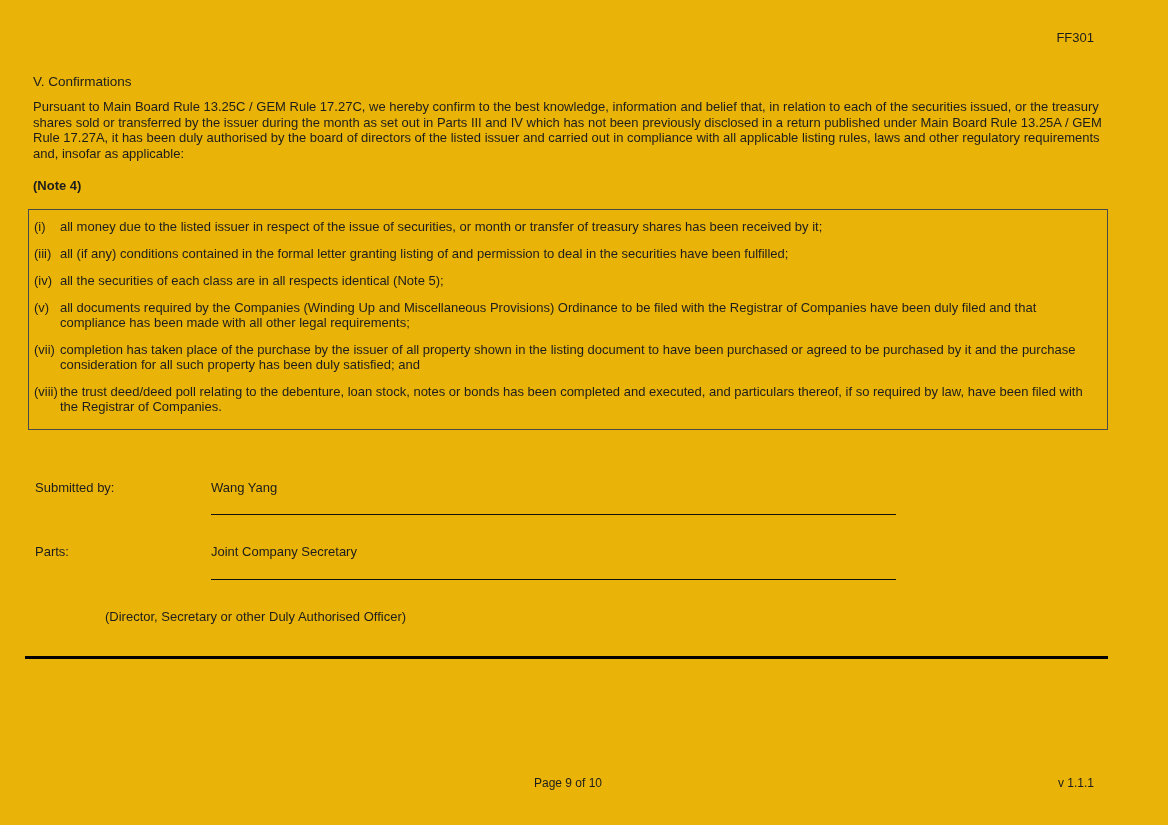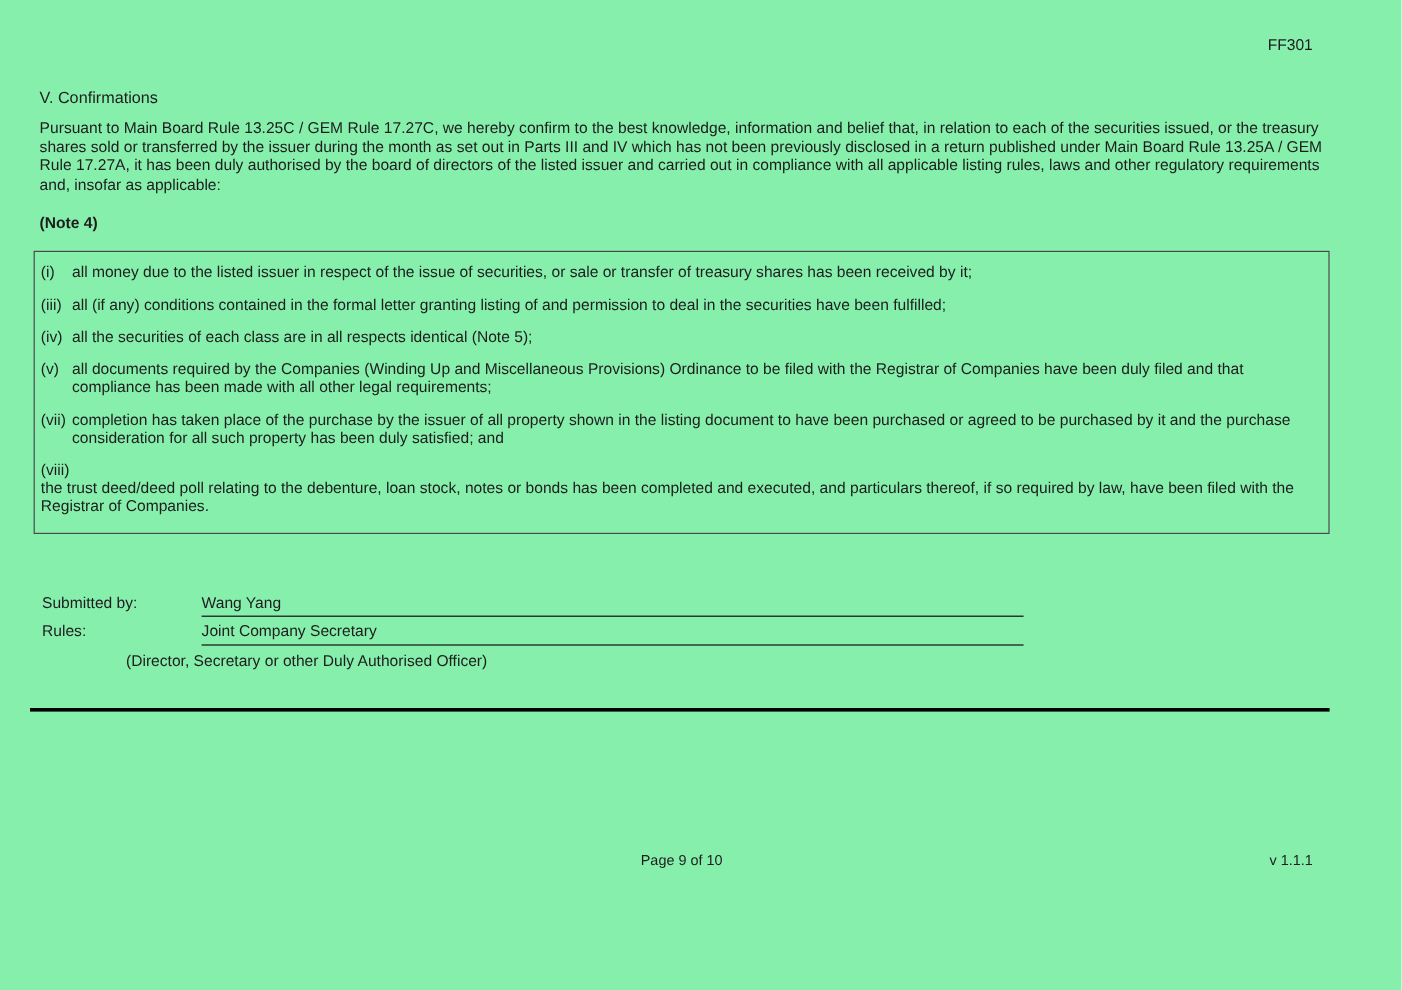--- a/index.html
+++ b/index.html
@@ -5,21 +5,21 @@
   * { margin: 0; padding: 0; box-sizing: border-box; }
   html, body { background: #ffffff; }
   body {
     font-family: "Liberation Sans", sans-serif;
     color: #1d1d1d;
   }
   .page {
     position: relative;
     width: 1168px;
     height: 825px;
-    background: #86efac;
+    background: #eab308;
     overflow: hidden;
   }
   .content {
     position: relative;
     margin-left: 28px;
     width: 1080px;
     font-size: 13px;
     line-height: 15.5px;
   }
   .form-code {
@@ -50,48 +50,49 @@
     width: 1080px;
     border: 1px solid #4a4a4a;
     padding: 9px 12px 15px 3px;
   }
   .confirm-item {
     display: flex;
     align-items: flex-start;
     margin-bottom: 12px;
     line-height: 15px;
   }
-  .confirm-item:last-child { margin-bottom: 0; flex-direction: column; }
+  .confirm-item:last-child { margin-bottom: 0; }
   .confirm-item .marker {
     flex: 0 0 auto;
     min-width: 26px;
     padding-left: 2px;
     white-space: nowrap;
   }
   .confirm-item .text {
     flex: 1 1 auto;
     padding-left: 2px;
   }
   .signature-block {
     margin-top: 50px;
     margin-left: 7px;
   }
   .sig-row {
     display: flex;
     align-items: flex-start;
-    margin-bottom: 4px;
+    margin-bottom: 29px;
+    gap: 43px;
   }
   .sig-label {
     flex: 0 0 133px;
     padding-bottom: 4px;
   }
   .sig-value {
     flex: 0 0 685px;
     border-bottom: 1px solid #111;
-    padding-bottom: 3px;
+    padding-bottom: 19px;
   }
   .sig-hint {
     margin-top: 5px;
     margin-left: 70px;
   }
   .thick-rule {
     margin-top: 32px;
     margin-left: -3px;
     width: 1083px;
     height: 3px;
@@ -123,21 +124,21 @@
 
     <div class="section-title">V. Confirmations</div>
 
     <div class="intro">Pursuant to Main Board Rule 13.25C / GEM Rule 17.27C, we hereby confirm to the best knowledge, information and belief that, in relation to each of the securities issued, or the treasury shares sold or transferred by the issuer during the month as set out in Parts III and IV which has not been previously disclosed in a return published under Main Board Rule 13.25A / GEM Rule 17.27A, it has been duly authorised by the board of directors of the listed issuer and carried out in compliance with all applicable listing rules, laws and other regulatory requirements and, insofar as applicable:</div>
 
     <div class="note">(Note 4)</div>
 
     <div class="confirm-box">
       <div class="confirm-item">
         <span class="marker">(i)</span>
-        <span class="text">all money due to the listed issuer in respect of the issue of securities, or sale or transfer of treasury shares has been received by it;</span>
+        <span class="text">all money due to the listed issuer in respect of the issue of securities, or month or transfer of treasury shares has been received by it;</span>
       </div>
       <div class="confirm-item">
         <span class="marker">(iii)</span>
         <span class="text">all (if any) conditions contained in the formal letter granting listing of and permission to deal in the securities have been fulfilled;</span>
       </div>
       <div class="confirm-item">
         <span class="marker">(iv)</span>
         <span class="text">all the securities of each class are in all respects identical (Note 5);</span>
       </div>
       <div class="confirm-item">
@@ -153,21 +154,21 @@
         <span class="text">the trust deed/deed poll relating to the debenture, loan stock, notes or bonds has been completed and executed, and particulars thereof, if so required by law, have been filed with the Registrar of Companies.</span>
       </div>
     </div>
 
     <div class="signature-block">
       <div class="sig-row">
         <span class="sig-label">Submitted by:</span>
         <span class="sig-value">Wang Yang</span>
       </div>
       <div class="sig-row">
-        <span class="sig-label">Rules:</span>
+        <span class="sig-label">Parts:</span>
         <span class="sig-value">Joint Company Secretary</span>
       </div>
       <div class="sig-hint">(Director, Secretary or other Duly Authorised Officer)</div>
     </div>
 
     <div class="thick-rule"></div>
 
     <div class="footer">
       <div class="page-indicator">Page 9 of 10</div>
       <div class="version">v 1.1.1</div>

